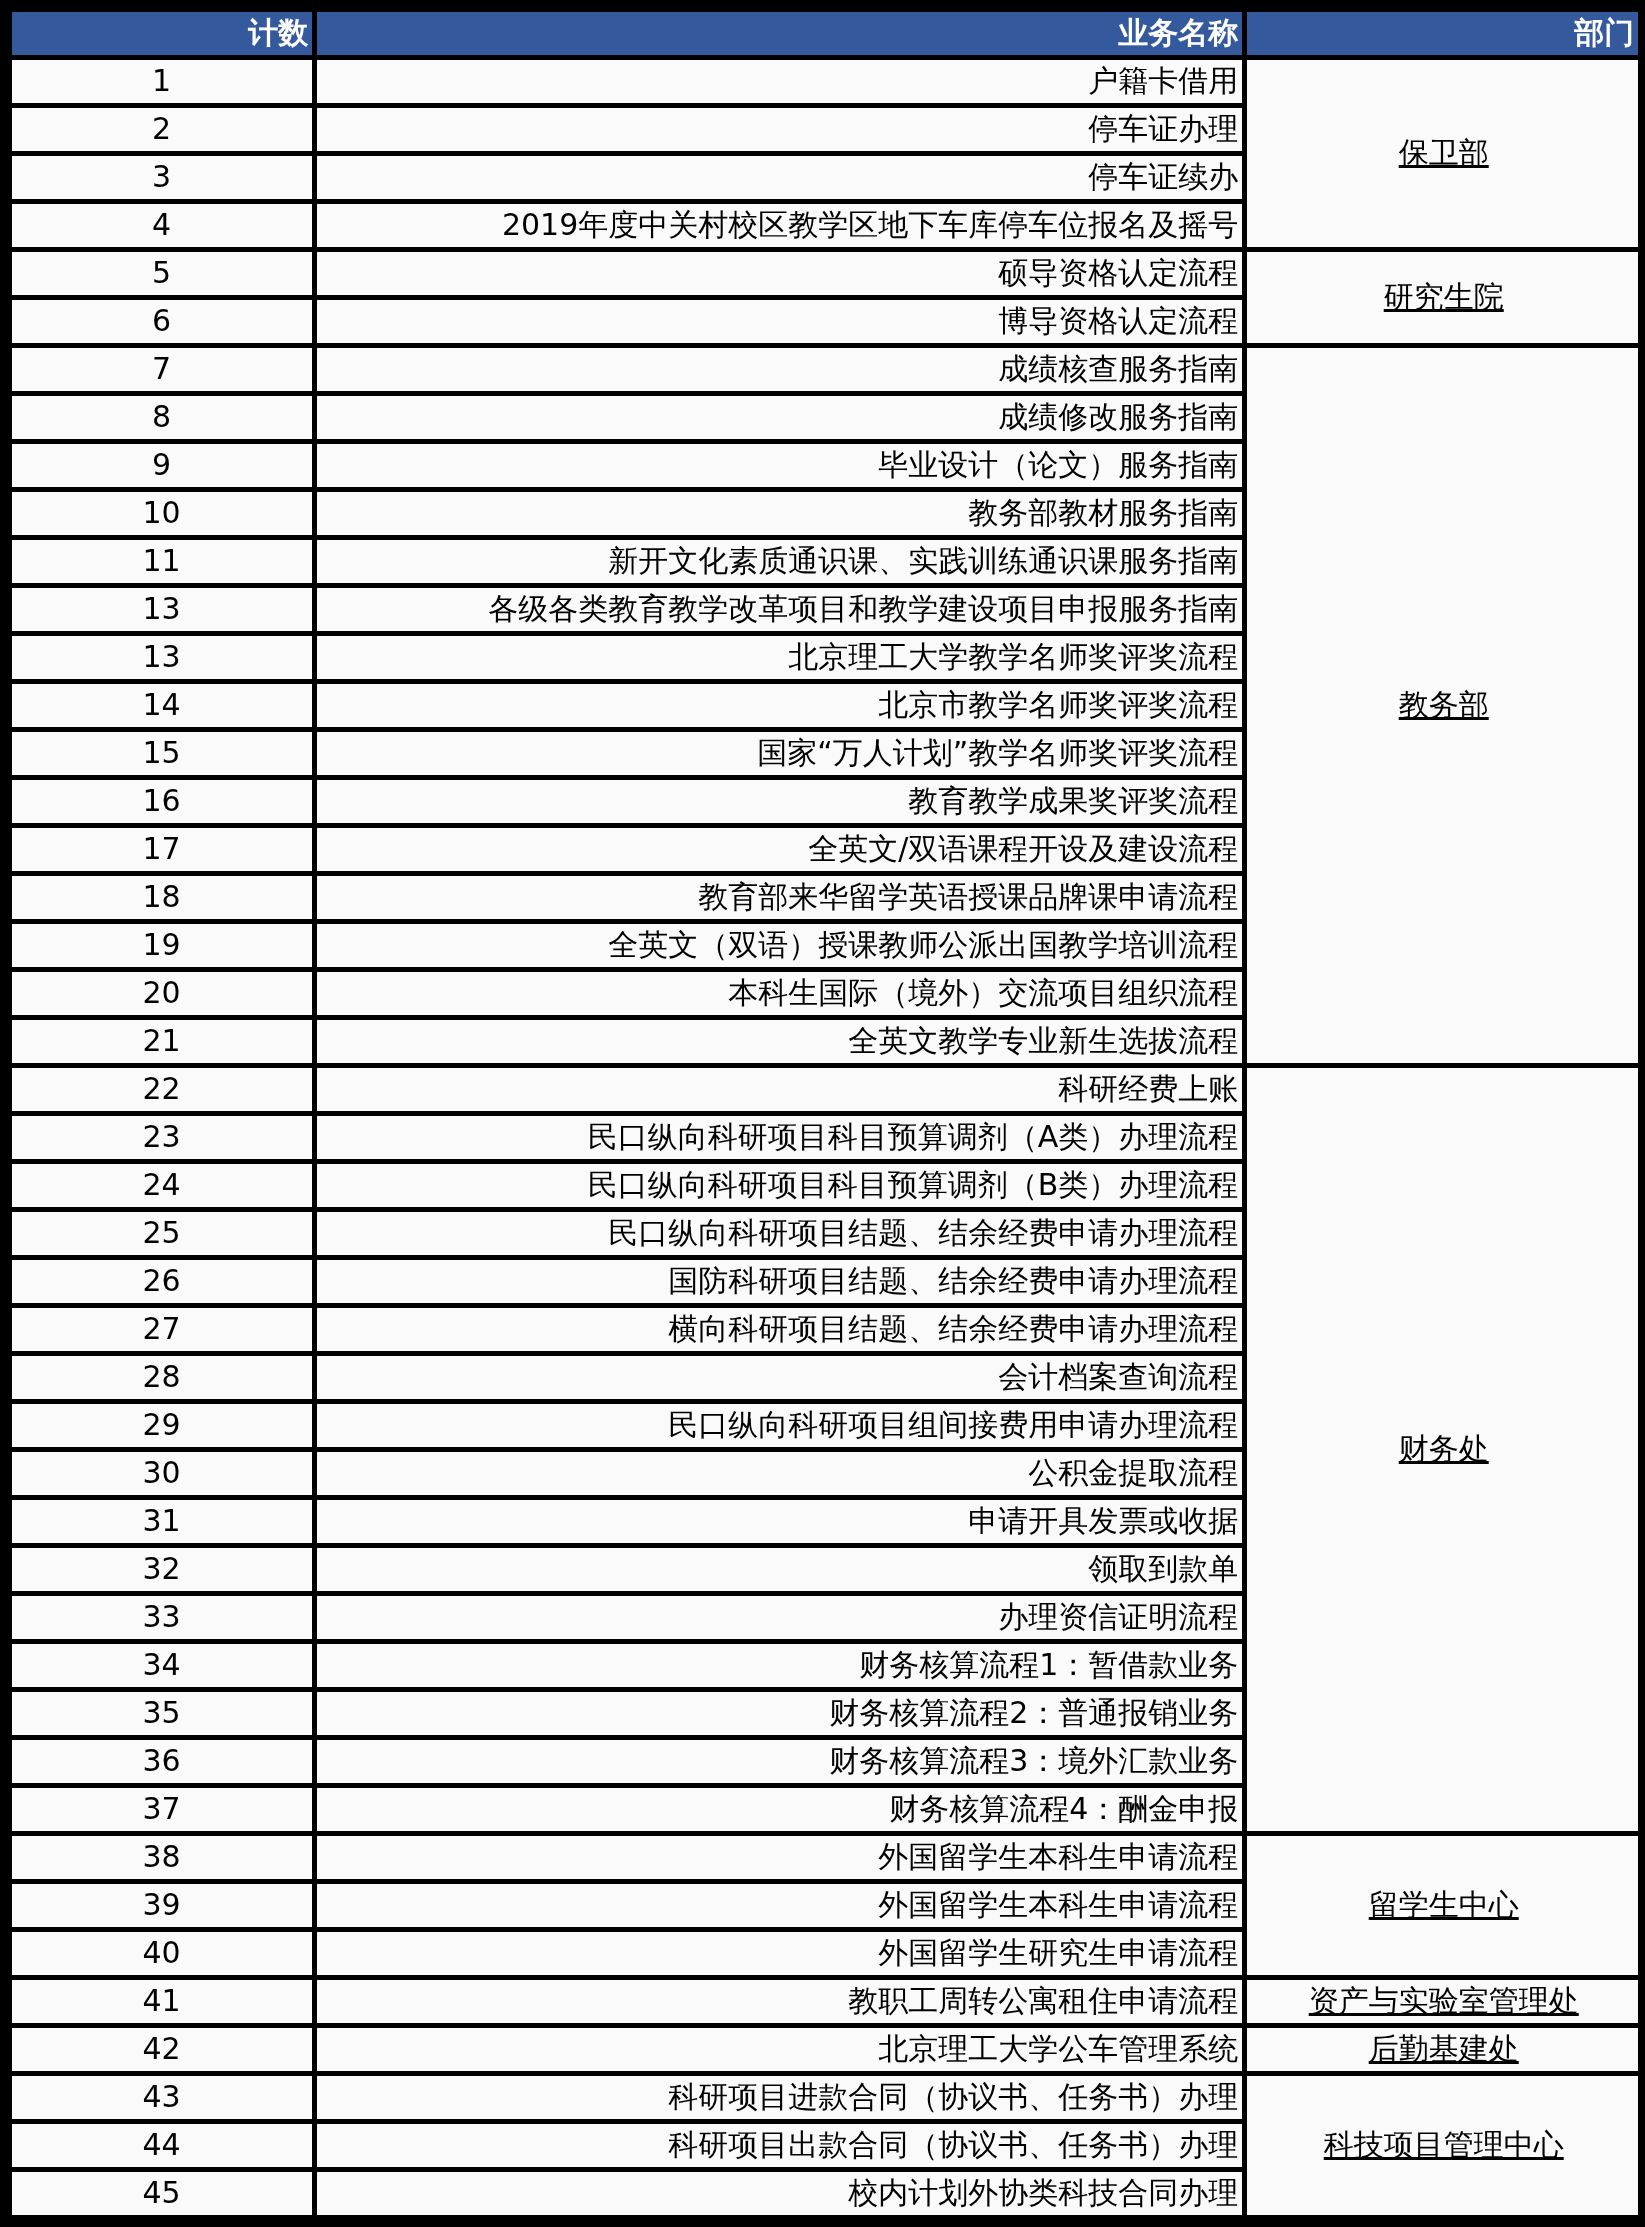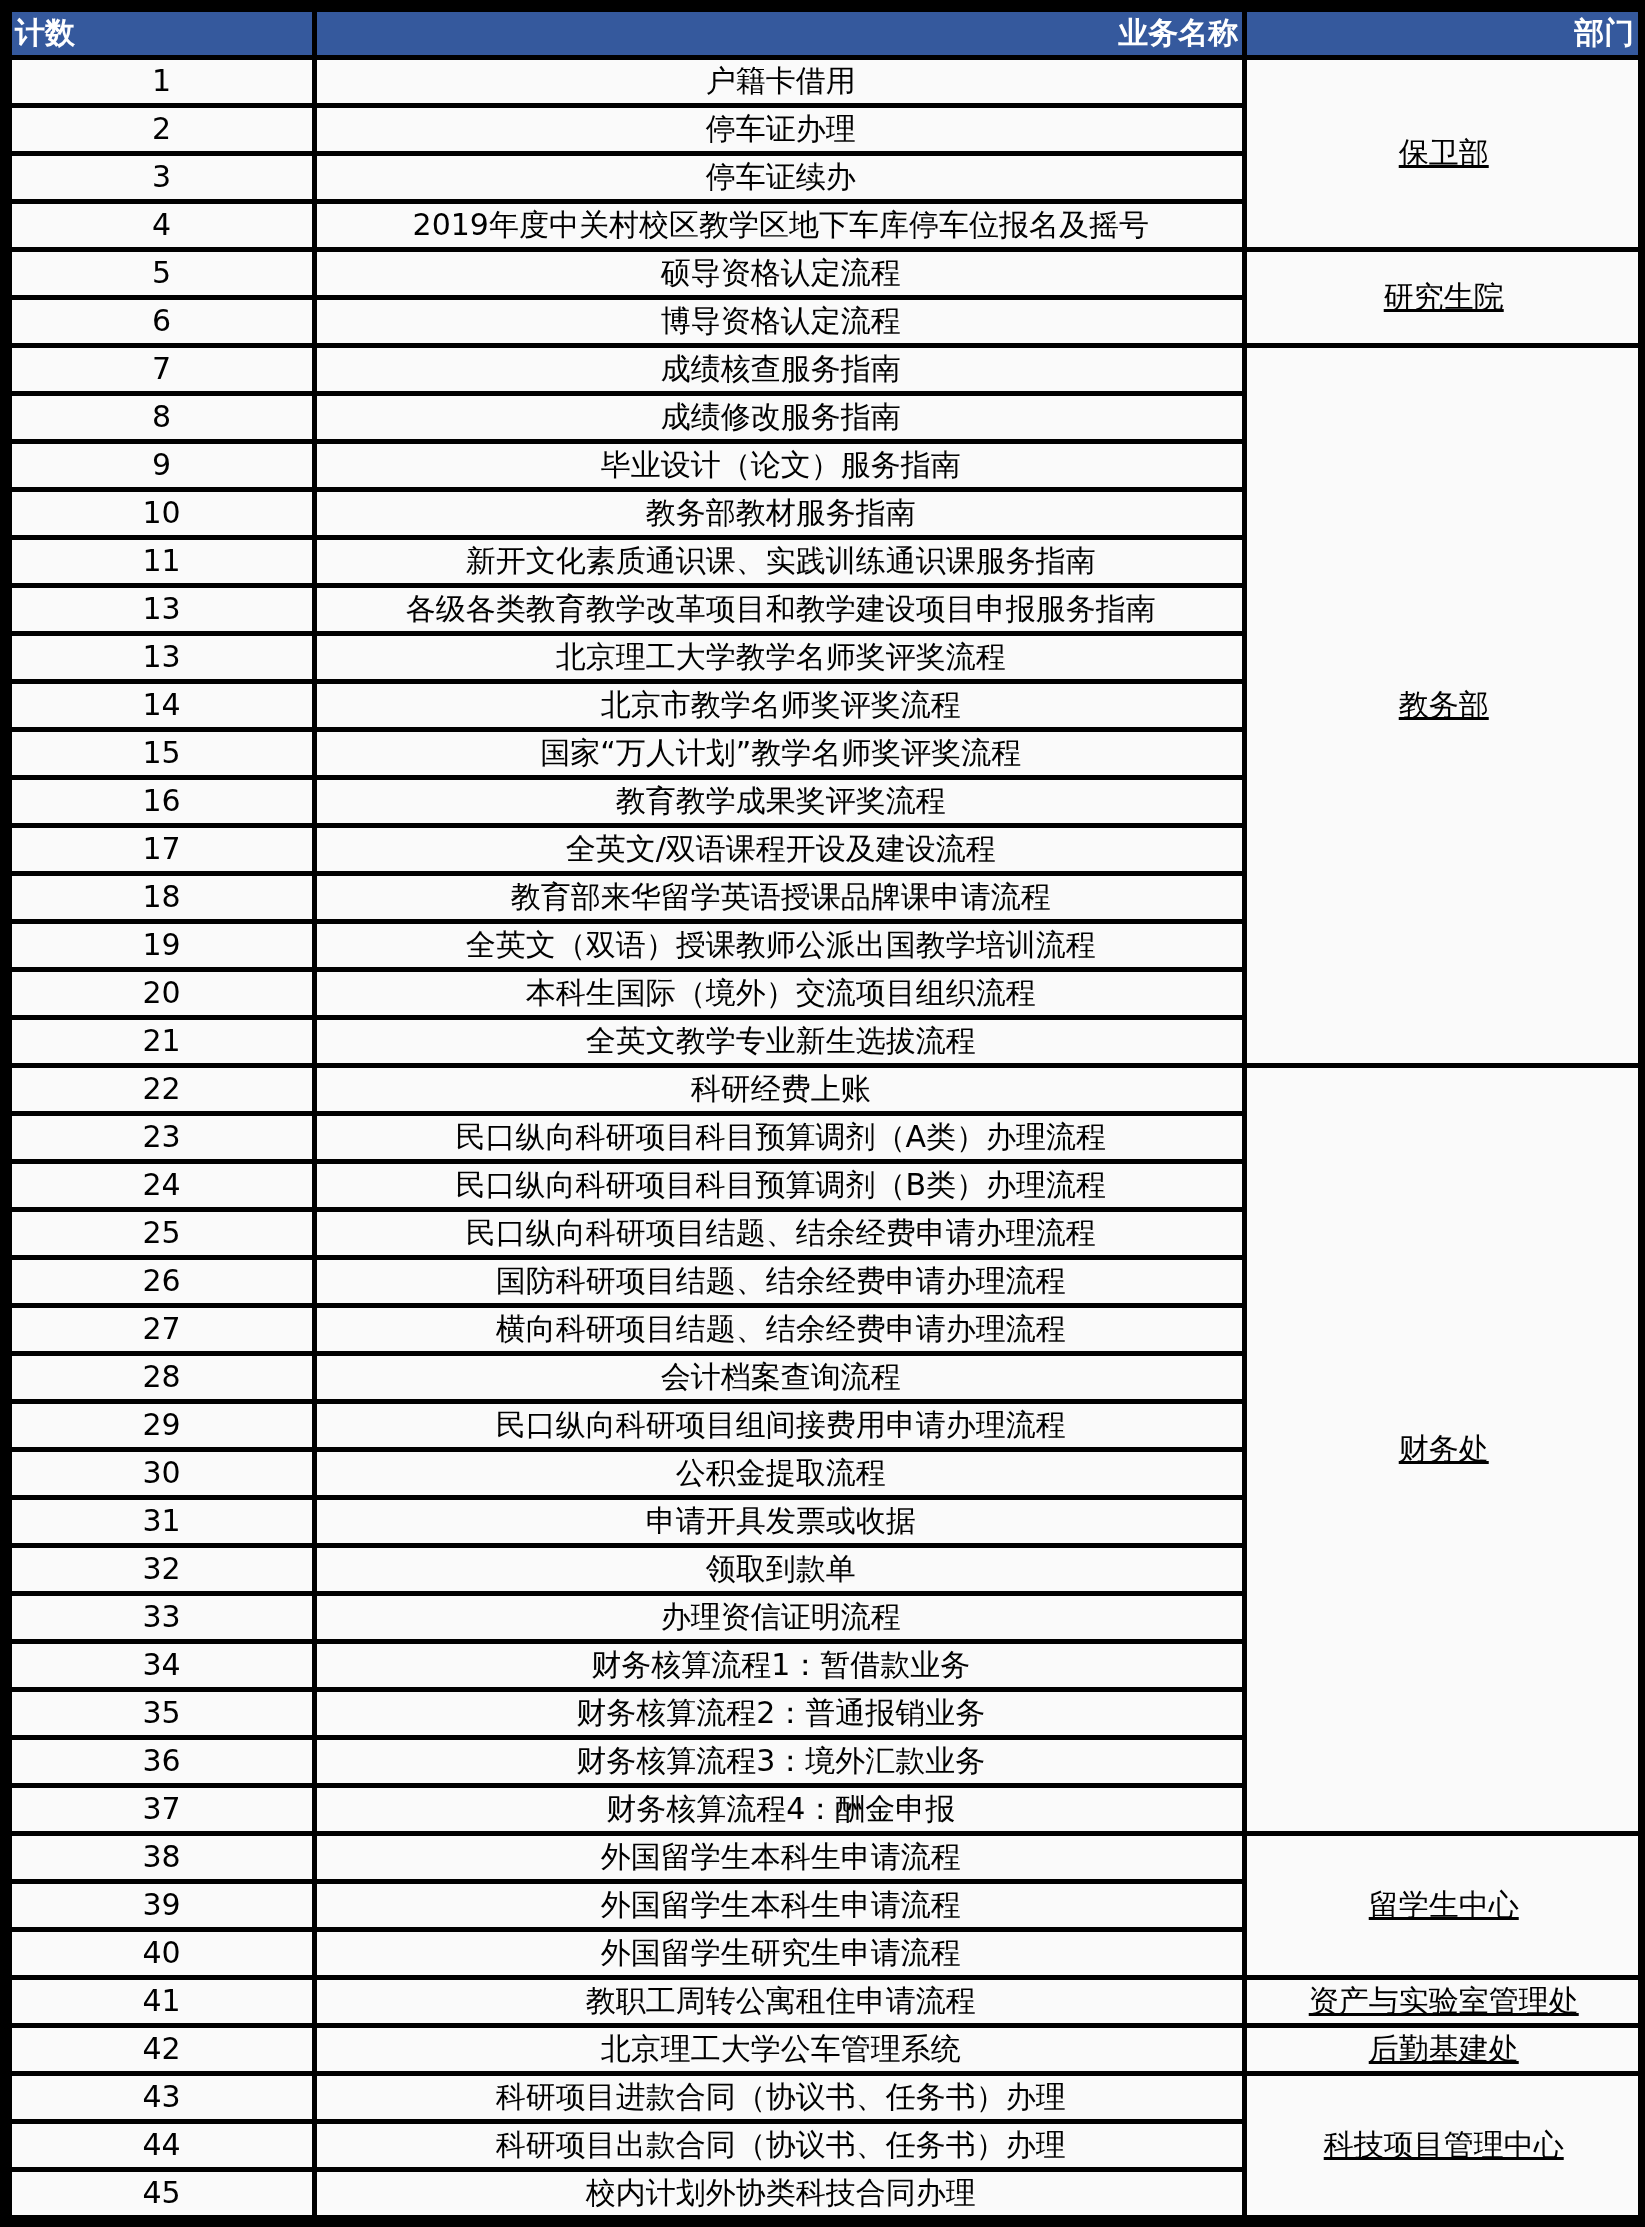--- a/index.html
+++ b/index.html
@@ -43,27 +43,27 @@
     overflow:hidden;
     white-space:nowrap;
   }
   table.services th{
     background:var(--header-bg);
     color:var(--header-text);
     font-weight:bold;
     text-align:right;
     padding-left:8.2px;
   }
-  table.services th.h-num{text-align:left;padding-left:3.3px;}
+  table.services th.h-num{text-align:right;padding-left:3.3px;}
   table.services td.num{
     text-align:center;
     padding-left:3.3px;
   }
   table.services td.name{
-    text-align:center;
+    text-align:right;
   }
   table.services td.dept{
     text-align:center;
     vertical-align:middle;
     text-decoration:underline;
   }
 </style>
 </head>
 <body>
 

